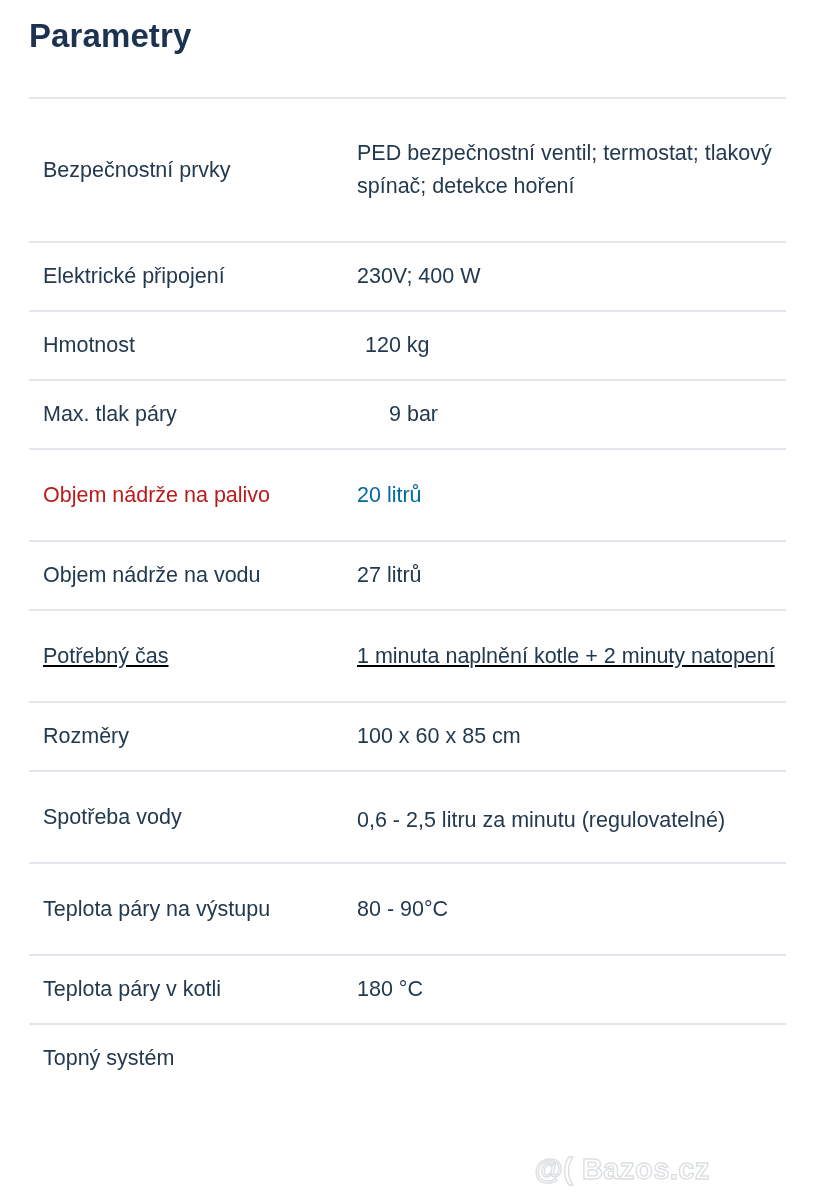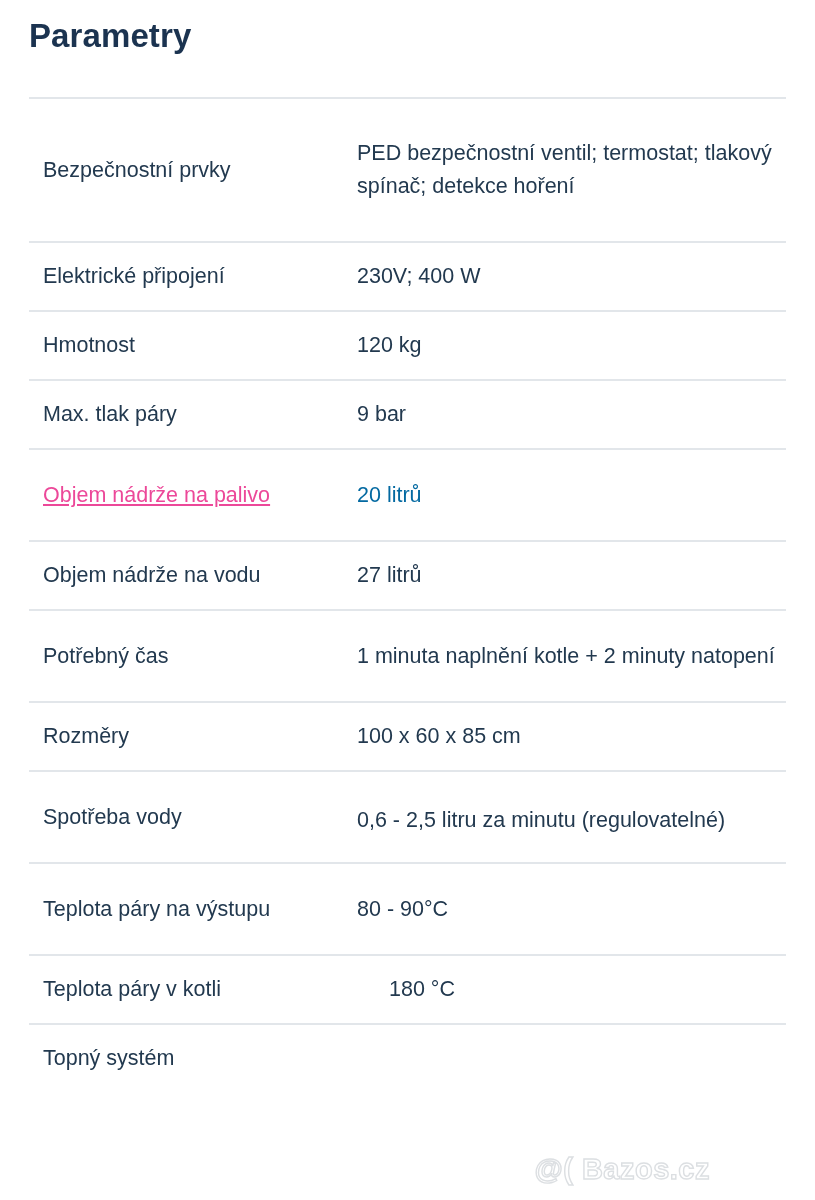--- a/index.html
+++ b/index.html
@@ -107,55 +107,55 @@
 
   <div class="spec-table">
       <div class="spec-row row-h3" style="border-top-color: rgb(226, 230, 234);">
         <div class="spec-label" style="color: rgb(34, 57, 79);">Bezpečnostní prvky</div>
         <div class="spec-value" style="color: rgb(34, 57, 79);">PED bezpečnostní ventil; termostat; tlakový spínač; detekce hoření</div>
       </div>
       <div class="spec-row row-h1" style="border-top-color: rgb(226, 230, 234);">
         <div class="spec-label" style="color: rgb(34, 57, 79);">Elektrické připojení</div>
         <div class="spec-value" style="color: rgb(34, 57, 79);">230V; 400 W</div>
       </div>
-      <div class="spec-row row-h1" style="border-top-color: rgb(226, 230, 234);">
+      <div class="spec-row row-h1" style="border-top-color: rgb(226, 230, 234); gap: 8px;">
         <div class="spec-label" style="color: rgb(34, 57, 79);">Hmotnost</div>
         <div class="spec-value" style="color: rgb(34, 57, 79);">120 kg</div>
       </div>
-      <div class="spec-row row-h1" style="border-top-color: rgb(226, 230, 234);">
+      <div class="spec-row row-h1" style="border-top-color: rgb(226, 230, 234); gap: 32px;">
         <div class="spec-label" style="color: rgb(34, 57, 79);">Max. tlak páry</div>
         <div class="spec-value" style="color: rgb(34, 57, 79);">9 bar</div>
       </div>
       <div class="spec-row row-h2" style="border-top-color: rgb(226, 230, 234);">
-        <div class="spec-label" style="color: #ec4899; text-decoration: underline;">Objem nádrže na palivo</div>
+        <div class="spec-label" style="color: #b91c1c;">Objem nádrže na palivo</div>
         <div class="spec-value" style="color: #0369a1;">20 litrů</div>
       </div>
       <div class="spec-row row-h1" style="border-top-color: rgb(226, 230, 234);">
         <div class="spec-label" style="color: rgb(34, 57, 79);">Objem nádrže na vodu</div>
         <div class="spec-value" style="color: rgb(34, 57, 79);">27 litrů</div>
       </div>
-      <div class="spec-row row-h2" style="border-top-color: rgb(226, 230, 234);">
+      <div class="spec-row row-h2" style="border-top-color: rgb(226, 230, 234); text-decoration: underline;">
         <div class="spec-label" style="color: rgb(34, 57, 79);">Potřebný čas</div>
         <div class="spec-value" style="color: rgb(34, 57, 79);">1 minuta naplnění kotle + 2 minuty natopení</div>
       </div>
       <div class="spec-row row-h1" style="border-top-color: rgb(226, 230, 234);">
         <div class="spec-label" style="color: rgb(34, 57, 79);">Rozměry</div>
         <div class="spec-value" style="color: rgb(34, 57, 79);">100 x 60 x 85 cm</div>
       </div>
       <div class="spec-row row-h2" style="border-top-color: rgb(226, 230, 234);">
         <div class="spec-label" style="color: rgb(34, 57, 79);">Spotřeba vody</div>
         <div class="spec-value" style="color: rgb(34, 57, 79); margin-top: 6px;">0,6 - 2,5 litru za minutu (regulovatelné)</div>
       </div>
       <div class="spec-row row-h2" style="border-top-color: rgb(226, 230, 234);">
         <div class="spec-label" style="color: rgb(34, 57, 79);">Teplota páry na výstupu</div>
         <div class="spec-value" style="color: rgb(34, 57, 79);">80 - 90°C</div>
       </div>
       <div class="spec-row row-h1" style="border-top-color: rgb(226, 230, 234);">
         <div class="spec-label" style="color: rgb(34, 57, 79);">Teplota páry v kotli</div>
-        <div class="spec-value" style="color: rgb(34, 57, 79); margin-left: 32px;">180 °C</div>
+        <div class="spec-value" style="color: rgb(34, 57, 79);">180 °C</div>
       </div>
       <div class="spec-row row-h1" style="border-top-color: rgb(226, 230, 234);">
         <div class="spec-label" style="color: rgb(34, 57, 79);">Topný systém</div>
       </div>
     </div>
 
   <div class="watermark" style="-webkit-text-stroke: 1.4px rgb(220, 223, 226);">@( Bazos.cz</div>
 
 </div>
 

